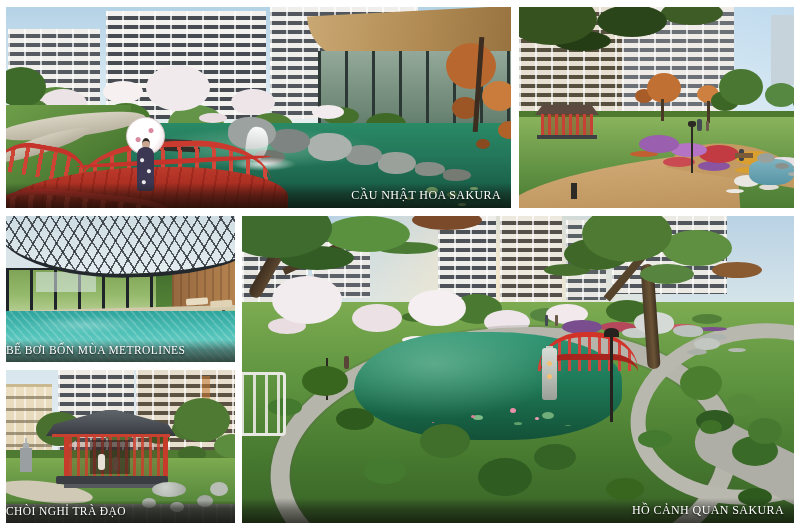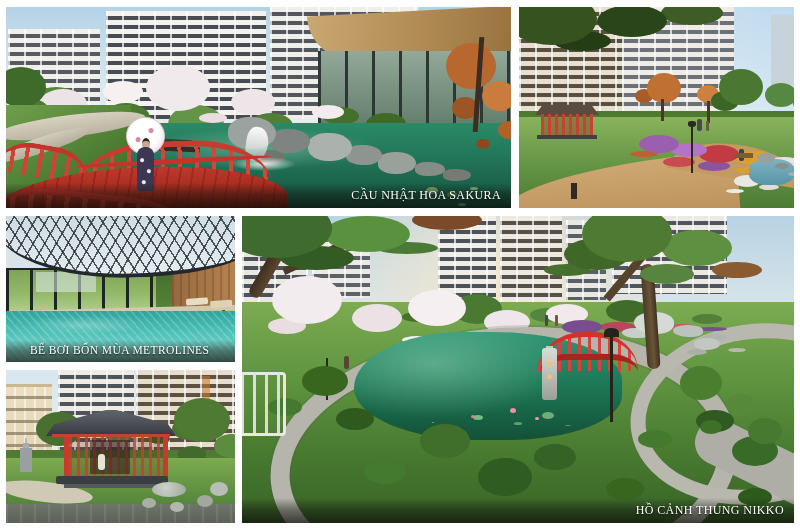--- a/index.html
+++ b/index.html
@@ -14,21 +14,21 @@
   #tile-pool{left:6px;top:216px;width:229px;height:146px;}
   #tile-teahouse{left:6px;top:370px;width:229px;height:153px;}
   #tile-nikko{left:242px;top:216px;width:552px;height:307px;}
 
   .caption{position:absolute;left:0;right:0;bottom:0;padding:6px 10px 7px;z-index:40;
     color:var(--caption-text,#fff);font-size:12px;letter-spacing:.4px;line-height:1;
     text-shadow:0 1px 2px rgba(0,0,0,.85);
     background:linear-gradient(180deg,rgba(0,0,0,0) 0%,rgba(18,20,14,.45) 45%,rgba(12,14,8,.72) 100%);}
   .caption--right{text-align:right;}
   .caption--left{text-align:left;}
-  .caption--small{font-size:11.5px;padding:5px 24px 6px;}
+  .caption--small{font-size:11.5px;padding:5px 0 6px;}
   .caption--strong{background:linear-gradient(180deg,rgba(0,0,0,.05) 0%,rgba(20,20,16,.6) 35%,rgba(14,14,10,.8) 100%);}
 
   
   .bld{background:
     repeating-linear-gradient(90deg,rgba(255,255,255,.7) 0 2px,rgba(255,255,255,0) 2px 16px),
     repeating-linear-gradient(180deg,var(--wf,#eeece8) 0 5px,var(--wd,#4c5258) 5px 9px);}
 
   
   .sk-sky{inset:0;background:linear-gradient(180deg,#b4d2e6 0%,#d8e9f2 40%,#ecf1ec 65%,#e3ecdf 100%);}
   .sk-b1{left:2px;top:22px;width:92px;height:90px;--wf:#f0efec;--wd:#555b61;}
@@ -331,20 +331,21 @@
       <i class="th-pav-body"></i>
       <i class="th-pav-interior"></i>
       <i class="th-figures"></i>
       <i class="th-pav-roof"></i>
       <i class="th-pav-eave"></i>
       <i class="th-pav-base"></i>
       <i class="th-pav-step"></i>
       <i class="th-stone-table"></i>
       <i class="th-stools"></i>
     </div>
+    <figcaption class="caption caption--left caption--small caption--strong">CHÒI NGHỈ TRÀ ĐẠO</figcaption>
   </figure>
 
   <figure class="tile" id="tile-nikko">
     <div class="art" aria-hidden="true">
       <i class="nk-sky"></i>
       <i class="nk-bldL1 bld"></i>
       <i class="nk-bldL2 bld"></i>
       <i class="nk-bldC1 bld"></i>
       <i class="nk-bldC2 bld"></i>
       <i class="nk-bldC3 bld"></i>
@@ -371,16 +372,16 @@
       <i class="nk-stoneset"></i>
       <i class="nk-pergola"></i>
       <i class="nk-tree2-trunk"></i>
       <i class="nk-tree2-branch"></i>
       <i class="nk-tree2-canopy"></i>
       <i class="nk-bigtree-trunk"></i>
       <i class="nk-bigtree-branch"></i>
       <i class="nk-bigtree-canopy"></i>
       <i class="nk-people"></i>
     </div>
-    <figcaption class="caption caption--right">HỒ CẢNH THUNG NIKKO</figcaption>
+    <figcaption class="caption caption--right">HỒ CẢNH QUAN SAKURA</figcaption>
   </figure>
 
 </div>
 
 </body></html>

